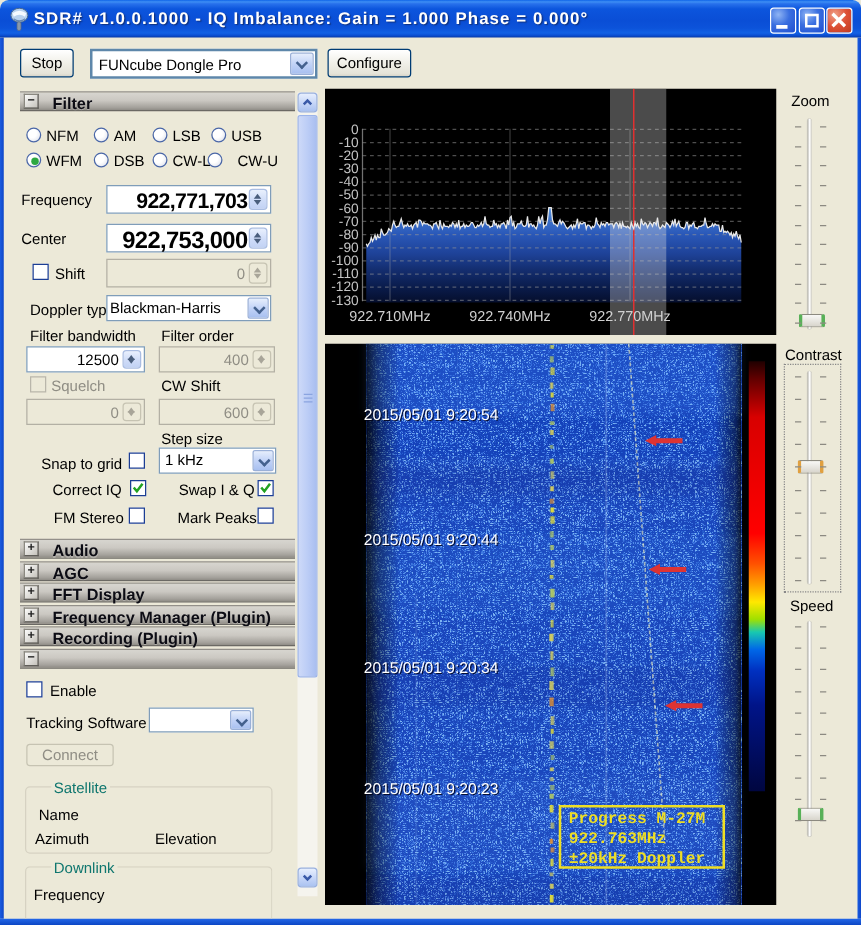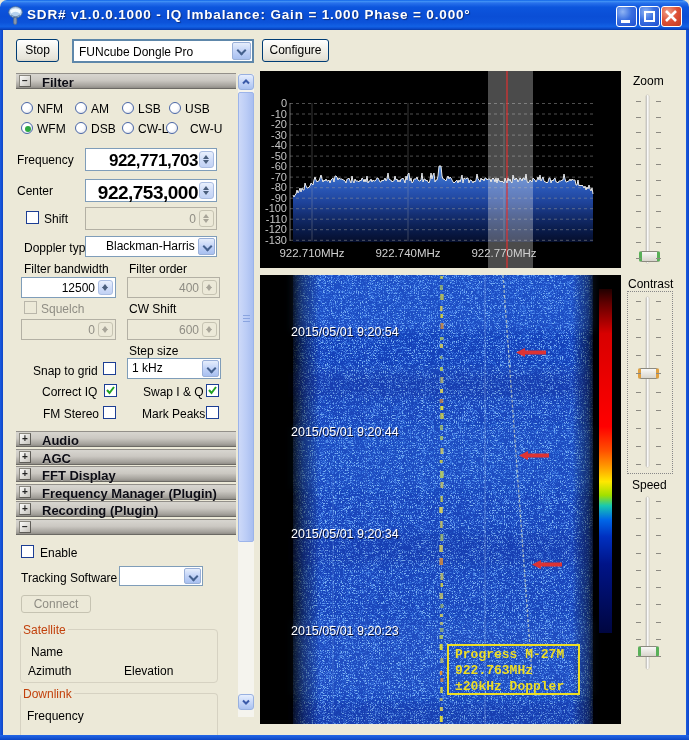--- a/index.html
+++ b/index.html
@@ -30,21 +30,21 @@
 .spin i{position:absolute;left:3px;width:0;height:0}
 .spin i.up{top:3px;border:3.5px solid transparent;border-top:none;border-bottom:4px solid #4a5e7c}
 .spin i.dn{bottom:3px;border:3.5px solid transparent;border-bottom:none;border-top:4px solid #4a5e7c}
 .spind{background:#ECE9D8;border-color:#c6c3b2}
 .spind i.up{border-bottom-color:#a8a599}
 .spind i.dn{border-top-color:#a8a599}
 .combo{border:1px solid #7F9DB9;background:#fff;position:absolute}
 .carr{position:absolute;right:1px;top:1px;bottom:1px;width:17px;border-radius:2px;background:linear-gradient(180deg,#e6eefc,#c2d3f7 50%,#a8c0f0);border:1px solid #9ab0d8}
 .carr:before{content:"";position:absolute;left:4.5px;top:3.5px;width:5px;height:5px;border-right:2.2px solid #44618e;border-bottom:2.2px solid #44618e;transform:rotate(45deg)}
 .grp{border:1px solid #d6d2c2;border-radius:4px}
-.grp .gt{position:absolute;left:0;top:-7px;background:#ECE9D8;color:#c2410c;padding:0 2px}
+.grp .gt{position:absolute;left:20px;top:-7px;background:#ECE9D8;color:#0f766e;padding:0 2px}
 
 .groove{width:3px;background:linear-gradient(90deg,#b0afa8,#ffffff 55%,#dddbd4);border-radius:2px;box-shadow:0 0 0 0.5px #c9c7c0}
 .tick{width:5px;height:1px;background:#8c8a82}
 .sthumb{width:21px;height:11px;border-radius:2px;background:linear-gradient(180deg,#f8f8f6,#d8d5cc);border:1px solid #8c8a80}
 </style></head>
 <body>
 
 <div class="abs" id="titlebar"></div>
 <div class="abs" id="titletxt">SDR# v1.0.0.1000 - IQ Imbalance: Gain = 1.000 Phase = 0.000°</div>
 <svg class="abs" style="left:6px;top:6px" width="18" height="19" viewBox="0 0 18 19">
@@ -118,21 +118,21 @@
 <div class="abs lbl" style="left:44px;top:212px">Shift</div>
 <div class="abs dbox" style="left:85px;top:207px;width:132px;height:23px">
     <div class="abs" style="right:20px;top:4px">0</div>
     <span class="spin spind">
       <i class="up"></i>
       <i class="dn"></i>
     </span>
   </div>
 
 <div class="abs lbl" style="left:24px;top:241px">Doppler type</div>
-<div class="abs combo" style="left:85px;top:236px;width:132px;height:21px;line-height:19px;padding-left:20px">Blackman-Harris<i class="carr"></i></div>
+<div class="abs combo" style="left:85px;top:236px;width:132px;height:21px;line-height:19px;padding-left:2px">Blackman-Harris<i class="carr"></i></div>
 
 <div class="abs lbl" style="left:24px;top:262px">Filter bandwidth</div>
 <div class="abs lbl" style="left:129px;top:262px">Filter order</div>
 <div class="abs tbox" style="left:21px;top:277px;width:95px;height:21px">
     <div class="abs" style="right:20px;top:3px">12500</div>
     <span class="spin">
       <i class="up"></i>
       <i class="dn"></i>
     </span>
   </div>

